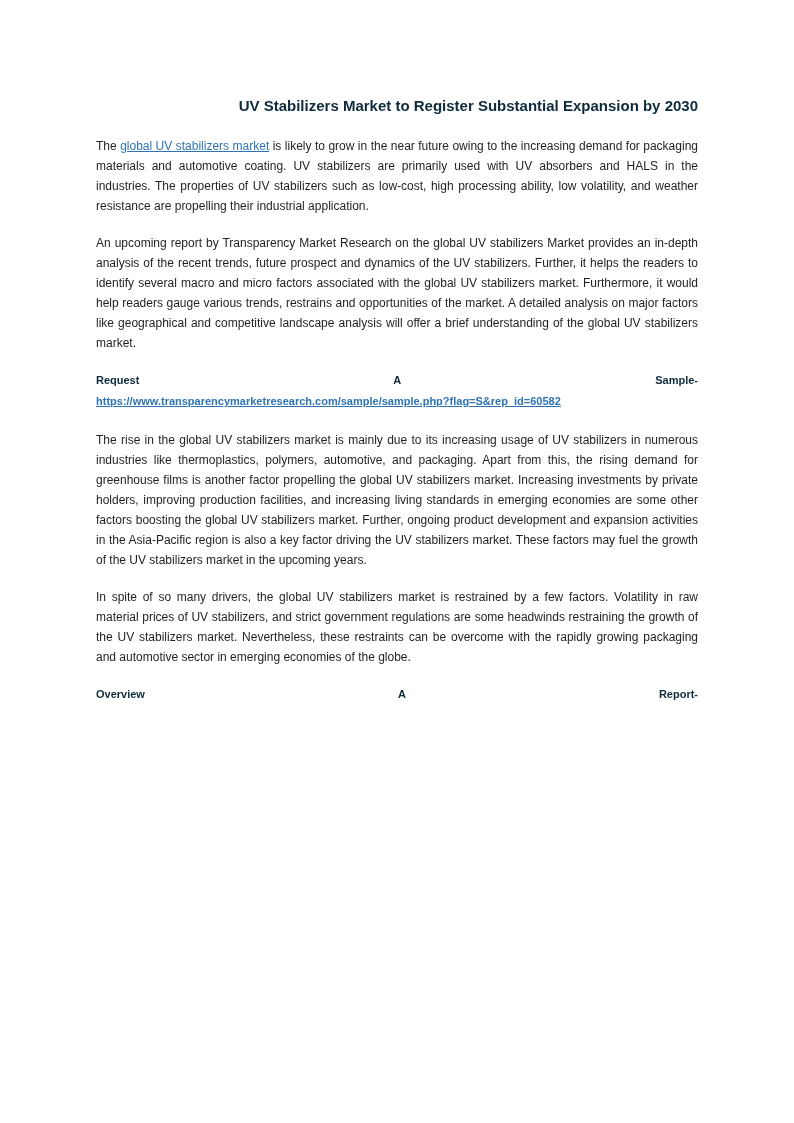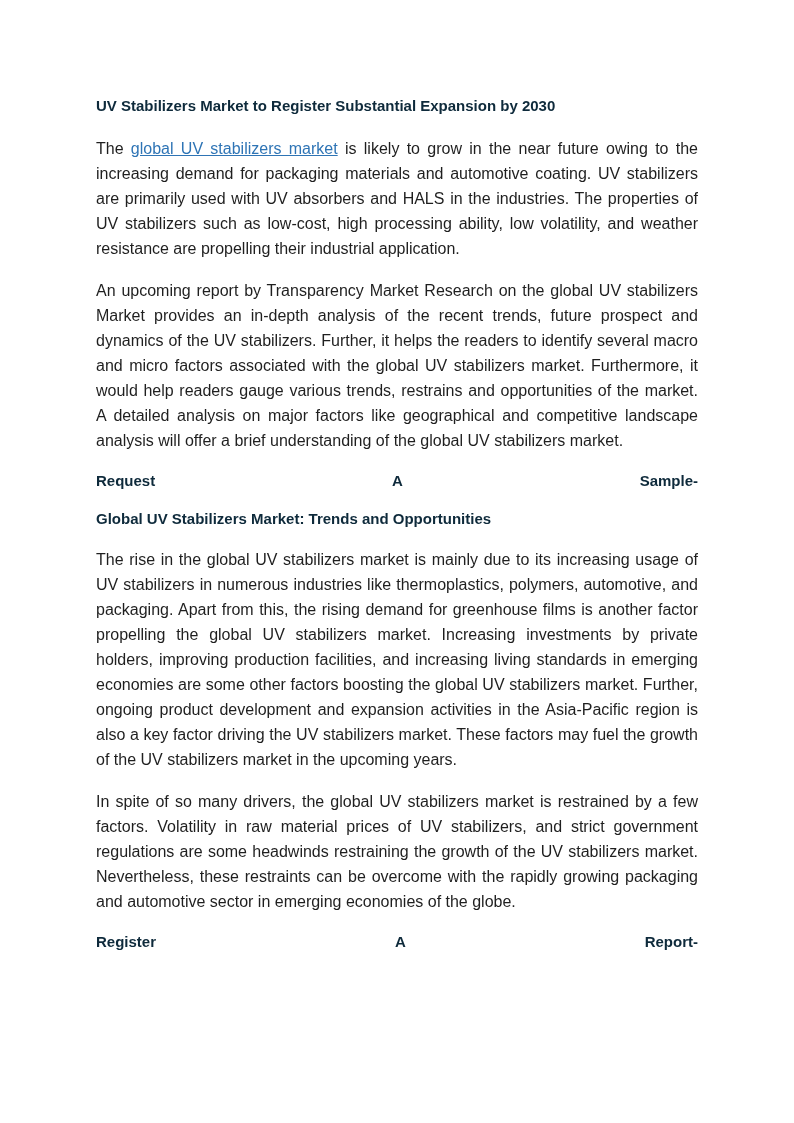--- a/index.html
+++ b/index.html
@@ -21,36 +21,36 @@
       top: 96px;
       width: 602px;
     }
     .title, .heading {
       font-weight: bold;
       color: #0e2a3b;
       font-size: 15px;
       line-height: 20px;
       margin: 0;
     }
-    .title { margin-bottom: 20px; }
+    .title { margin-bottom: 20px; text-align: right; }
     .heading { margin-bottom: 18px; }
     p.body {
       margin: 0 0 17px 0;
-      font-size: 16px;
-      line-height: 25px;
+      font-size: 12px;
+      line-height: 20px;
       text-align: justify;
       color: #1f1f1f;
     }
     a.inline-link {
       color: #2e74b5;
       text-decoration: underline;
     }
     .cta {
       margin: 0 0 18px 0;
-      font-size: 15px;
+      font-size: 11px;
       line-height: 21px;
       font-weight: bold;
       color: #0e2a3b;
     }
     .cta-row {
       display: flex;
       justify-content: space-between;
     }
     .cta a {
       color: #2e74b5;
@@ -71,29 +71,29 @@
   <p class="body"><span>The </span><a class="inline-link" href="#">global UV stabilizers market</a><span> is likely to grow in the near future owing to the increasing demand for packaging materials and automotive coating.  UV stabilizers are primarily used with UV absorbers and HALS in the industries. The properties of UV stabilizers such as low-cost, high processing ability, low volatility, and weather resistance are propelling their industrial application.</span></p>
 
   <p class="body">An upcoming report by Transparency Market Research on the global UV stabilizers Market provides an in-depth analysis of the recent trends, future prospect and dynamics of the UV stabilizers. Further, it helps the readers to identify several macro and micro factors associated with the global UV stabilizers market. Furthermore, it would help readers gauge various trends, restrains and opportunities of the market. A detailed analysis on major factors like geographical and competitive landscape analysis will offer a brief understanding of the global UV stabilizers market.</p>
 
   <div class="cta">
     <div class="cta-row">
       <span>Request</span>
       <span>A</span>
       <span>Sample-</span>
     </div>
+    <a href="#">https://www.transparencymarketresearch.com/sample/sample.php?flag=S&amp;rep_id=60582</a>
   </div>
 
-  <h2 class="heading">Global UV Stabilizers Market: Trends and Opportunities</h2>
 
   <p class="body">The rise in the global UV stabilizers market is mainly due to its increasing usage of UV stabilizers in numerous industries like thermoplastics, polymers, automotive, and packaging. Apart from this, the rising demand for greenhouse films is another factor propelling the global UV stabilizers market. Increasing investments by private holders, improving production facilities, and increasing living standards in emerging economies are some other factors boosting the global UV stabilizers market. Further, ongoing product development and expansion activities in the Asia-Pacific region is also a key factor driving the UV stabilizers market. These factors may fuel the growth of the UV stabilizers market in the upcoming years.</p>
 
   <p class="body">In spite of so many drivers, the global UV stabilizers market is restrained by a few factors. Volatility in raw material prices of UV stabilizers, and strict government regulations are some headwinds restraining the growth of the UV stabilizers market. Nevertheless, these restraints can be overcome with the rapidly growing packaging and automotive sector in emerging economies of the globe.</p>
 
   <div class="cta">
     <div class="cta-row">
-      <span>Register</span>
+      <span>Overview</span>
       <span>A</span>
       <span>Report-</span>
     </div>
   </div>
 
 </div>
 
 </body></html>

